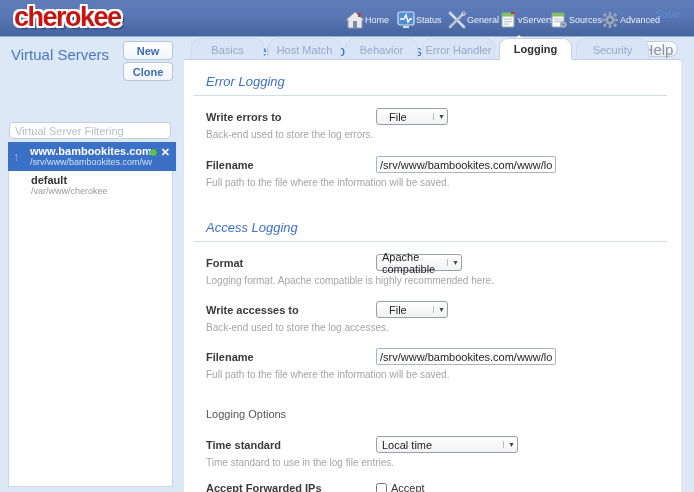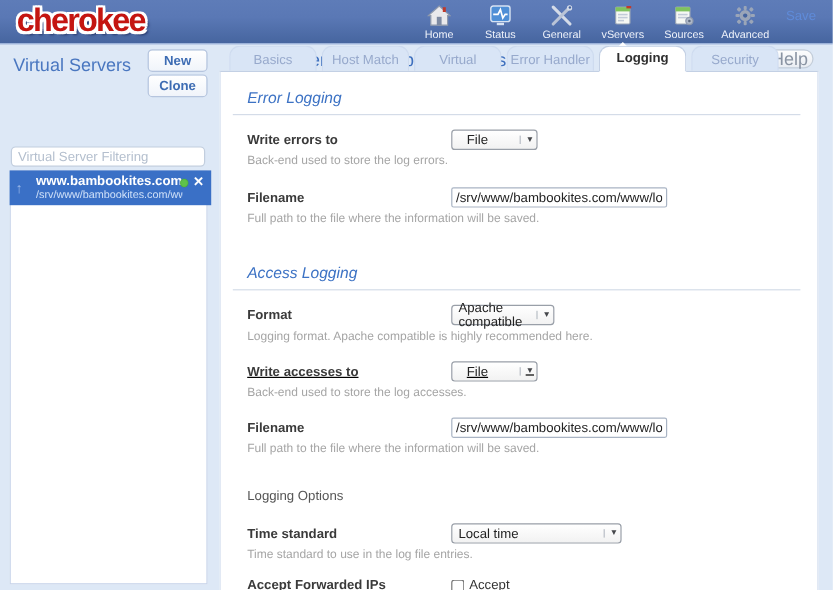--- a/index.html
+++ b/index.html
@@ -22,21 +22,21 @@
     font-size:27px; font-weight:bold; letter-spacing:-1.5px;
     color:#c41511; margin-left:14px; margin-top:-2px;
     text-shadow:
       -2px -2px 0 #fff, 2px -2px 0 #fff, -2px 2px 0 #fff, 2px 2px 0 #fff,
       -2px 0 0 #fff, 2px 0 0 #fff, 0 -2px 0 #fff, 0 2px 0 #fff,
       3px 3px 2px #27386b;
   }
   #nav { position:absolute; right:52px; top:3px; display:flex; gap:9px; }
   .nav-item {
     width:42px; height:33px; position:relative;
-    display:flex; flex-direction:column; align-items:center; cursor:pointer;
+    display:flex; flex-direction:row; align-items:center; cursor:pointer;
   }
   .nav-item .nicon { height:20px; display:flex; align-items:center; justify-content:center; }
   .nav-item .nlabel { font-size:9px; color:#eef2fa; margin-top:1px; }
   .nav-caret {
     position:absolute; bottom:-3px; left:50%; margin-left:-4px;
     width:0; height:0; border-left:4px solid transparent;
     border-right:4px solid transparent; border-bottom:4px solid #fdfdfd;
   }
   .save-label { position:absolute; right:14px; top:8px; font-size:11px; color:#5f8bd9; cursor:pointer; }
 
@@ -235,33 +235,37 @@
   <div class="sb-listbox">
     <div class="srv-row selected">
       <span class="drag-arrow">↑</span>
       <div class="srv-name">www.bambookites.com</div>
       <div class="srv-path">/srv/www/bambookites.com/www/public_htm</div>
       <div class="srv-actions">
         <span class="dot"></span>
         <span class="x-icon">✕</span>
       </div>
     </div>
+    <div class="srv-row">
+      <div class="srv-name">default</div>
+      <div class="srv-path">/var/www/cherokee</div>
+    </div>
   </div>
 </div>
 
 <div id="main">
   <div class="main-header">
     <div class="main-title">Virtual Server: www.bambookites.com</div>
     <div class="help-btn">Help</div>
   </div>
 
   <div class="tabstrip">
     <div class="tab">Basics</div>
     <div class="tab">Host Match</div>
-    <div class="tab">Virtual</div>
+    <div class="tab">Behavior</div>
     <div class="tab">Error Handler</div>
     <div class="tab active">Logging</div>
     <div class="tab">Security</div>
   </div>
 
   <div class="content">
 
     <div class="section-h">Error Logging</div>
     <hr class="rule">
 
@@ -287,21 +291,21 @@
 
     <div class="frow">
       <div class="flbl">Format</div>
       <div class="sel w-fmt">
         <span>Apache compatible</span>
         <span class="arr">▼</span>
       </div>
     </div>
     <div class="desc">Logging format. Apache compatible is highly recommended here.</div>
 
-    <div class="frow" style="margin-top:15px;text-decoration:underline;">
+    <div class="frow" style="margin-top:15px;">
       <div class="flbl">Write accesses to</div>
       <div class="sel w-file">
         <span>File</span>
         <span class="arr">▼</span>
       </div>
     </div>
     <div class="desc">Back-end used to store the log accesses.</div>
 
     <div class="frow" style="margin-top:15px;">
       <div class="flbl">Filename</div>

